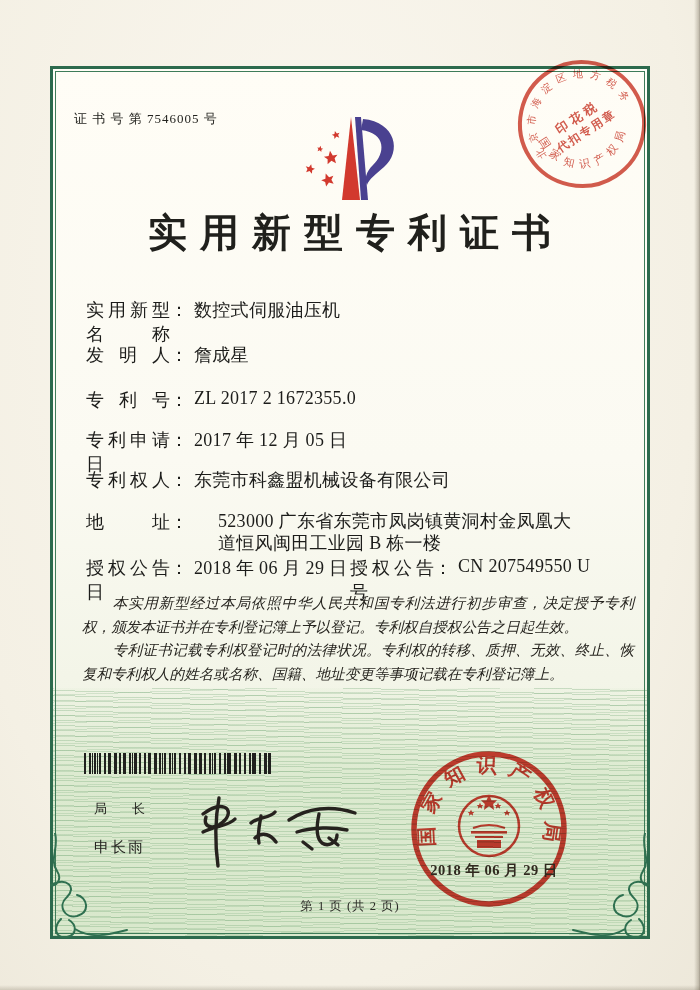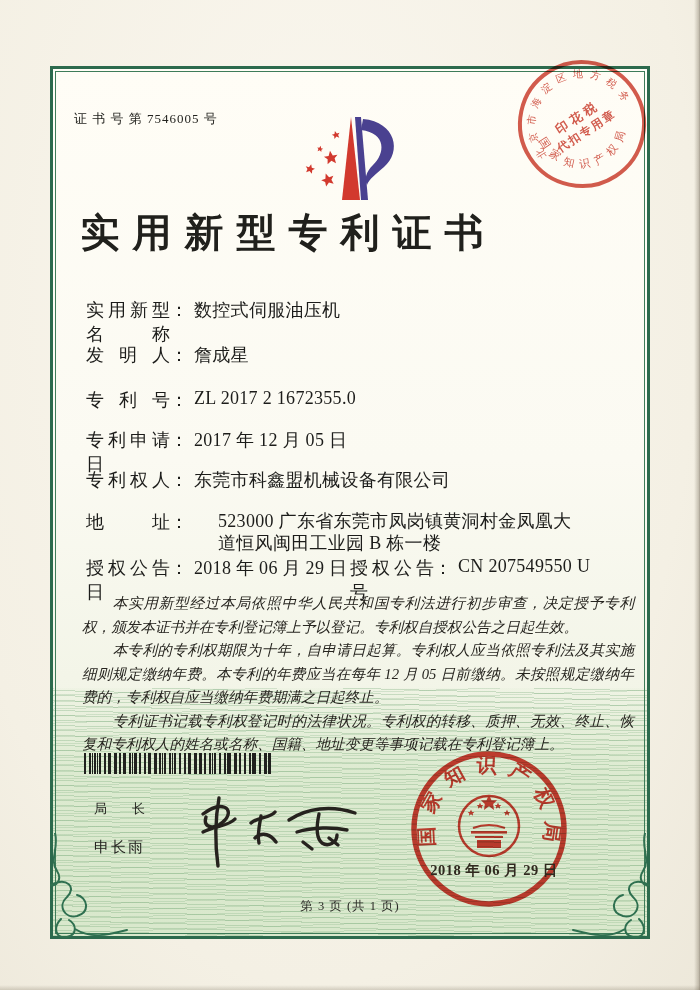--- a/index.html
+++ b/index.html
@@ -27,21 +27,21 @@
   .frame::after{content:"";position:absolute;left:2px;top:2px;right:2px;bottom:2px;
     border:1px solid #3e7c59;}
 
   .corner{position:absolute;width:82px;height:110px;}
   .corner-left{left:47px;top:833px;}
   .corner-right{left:571px;top:833px;transform:scaleX(-1);}
 
   .cert-no{position:absolute;left:74px;top:110px;font-size:13px;color:#23231f;
     letter-spacing:1px;}
   .logo{position:absolute;left:288px;top:108px;width:122px;height:110px;}
-  .title{position:absolute;left:0;top:206px;width:564px;margin:0;text-align:center;
+  .title{position:absolute;left:0;top:206px;width:564px;margin:0;text-align:right;
     font-size:39px;font-weight:600;color:#20201c;letter-spacing:13px;text-indent:13px;}
 
   .field-row{position:absolute;left:86px;width:560px;font-size:18px;color:#1c1c1a;}
   .field-row .lbl{display:inline-block;width:84px;text-align:justify;text-align-last:justify;
     vertical-align:top;}
   .field-row .colon{display:inline-block;vertical-align:top;margin-right:6px;}
   .field-row .val{display:inline-block;vertical-align:top;letter-spacing:.3px;}
   .val-wrap{width:362px;line-height:22px;margin-left:24px;}
   .row-0{top:298px}.row-1{top:343px}.row-2{top:388px}.row-3{top:428px}
   .row-4{top:468px}.row-5{top:510px}.row-6{top:556px}
@@ -133,21 +133,20 @@
 </div>
 <div class="field-row row-6">
   <span class="lbl">授权公告日</span><span class="colon">：</span><span class="val">2018 年 06 月 29 日</span>
   <span class="grant-no">
     <span class="lbl">授权公告号</span><span class="colon">：</span><span class="val">CN 207549550 U</span>
   </span>
 </div>
 
 <div class="body-text">
   <p>本实用新型经过本局依照中华人民共和国专利法进行初步审查，决定授予专利权，颁发本证书并在专利登记簿上予以登记。专利权自授权公告之日起生效。</p>
-  <p>本专利的专利权期限为十年，自申请日起算。专利权人应当依照专利法及其实施细则规定缴纳年费。本专利的年费应当在每年 12 月 05 日前缴纳。未按照规定缴纳年费的，专利权自应当缴纳年费期满之日起终止。</p>
   <p>专利证书记载专利权登记时的法律状况。专利权的转移、质押、无效、终止、恢复和专利权人的姓名或名称、国籍、地址变更等事项记载在专利登记簿上。</p>
 </div>
 
 <div class="barcode"></div>
 
 <div class="sig-title">局　长</div>
 <div class="sig-name">申长雨</div>
 
 <svg class="sig-svg" viewBox="0 0 180 86">
   <g fill="none" stroke="#26221e" stroke-width="3.4" stroke-linecap="round" stroke-linejoin="round">
@@ -195,13 +194,13 @@
       <textPath href="#stamp-top-arc" startOffset="5">北京市海淀区地方税务局</textPath>
     </text>
     <text font-size="11" letter-spacing="6">
       <textPath href="#stamp-bottom-arc" startOffset="4">国家知识产权局</textPath>
     </text>
     <text x="70" y="66" text-anchor="middle" font-size="12.5" letter-spacing="4" font-weight="bold">印花税</text>
     <text x="70" y="82" text-anchor="middle" font-size="11.5" letter-spacing="2" font-weight="bold">代扣专用章</text>
   </g>
 </svg>
 
-<div class="footer">第 3 页 (共 1 页)</div>
+<div class="footer">第 1 页 (共 2 页)</div>
 
 </body></html>

